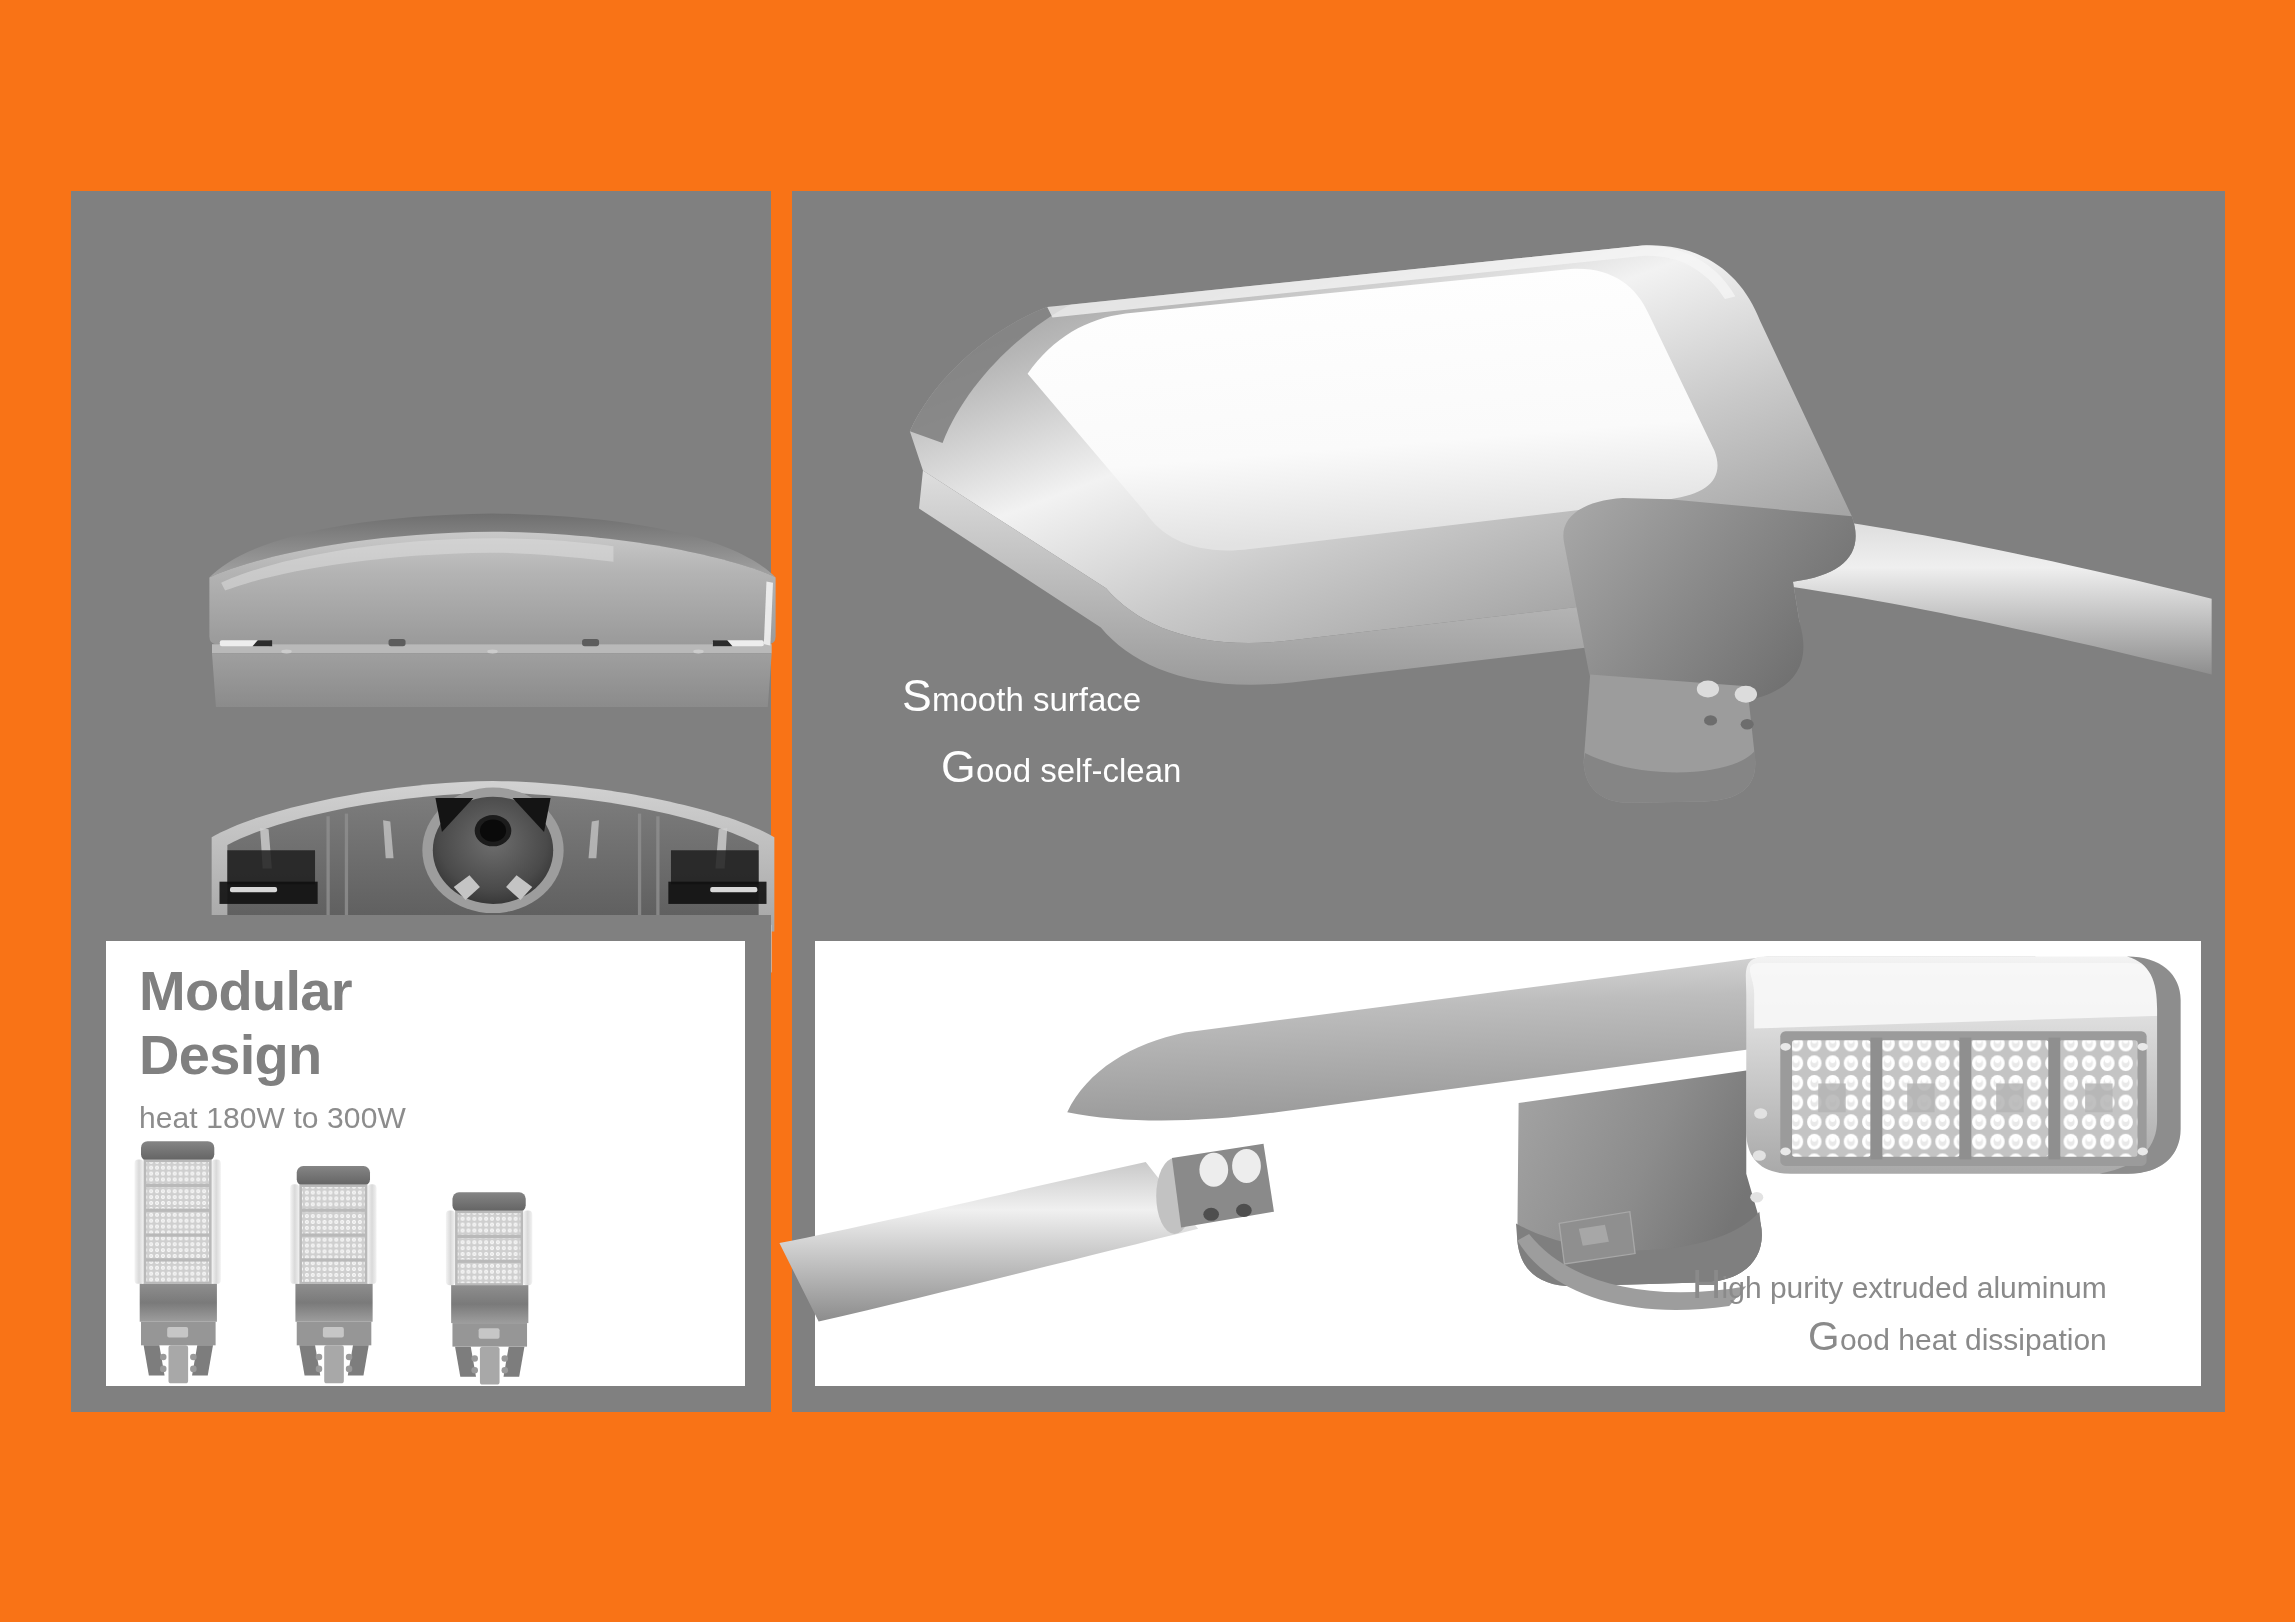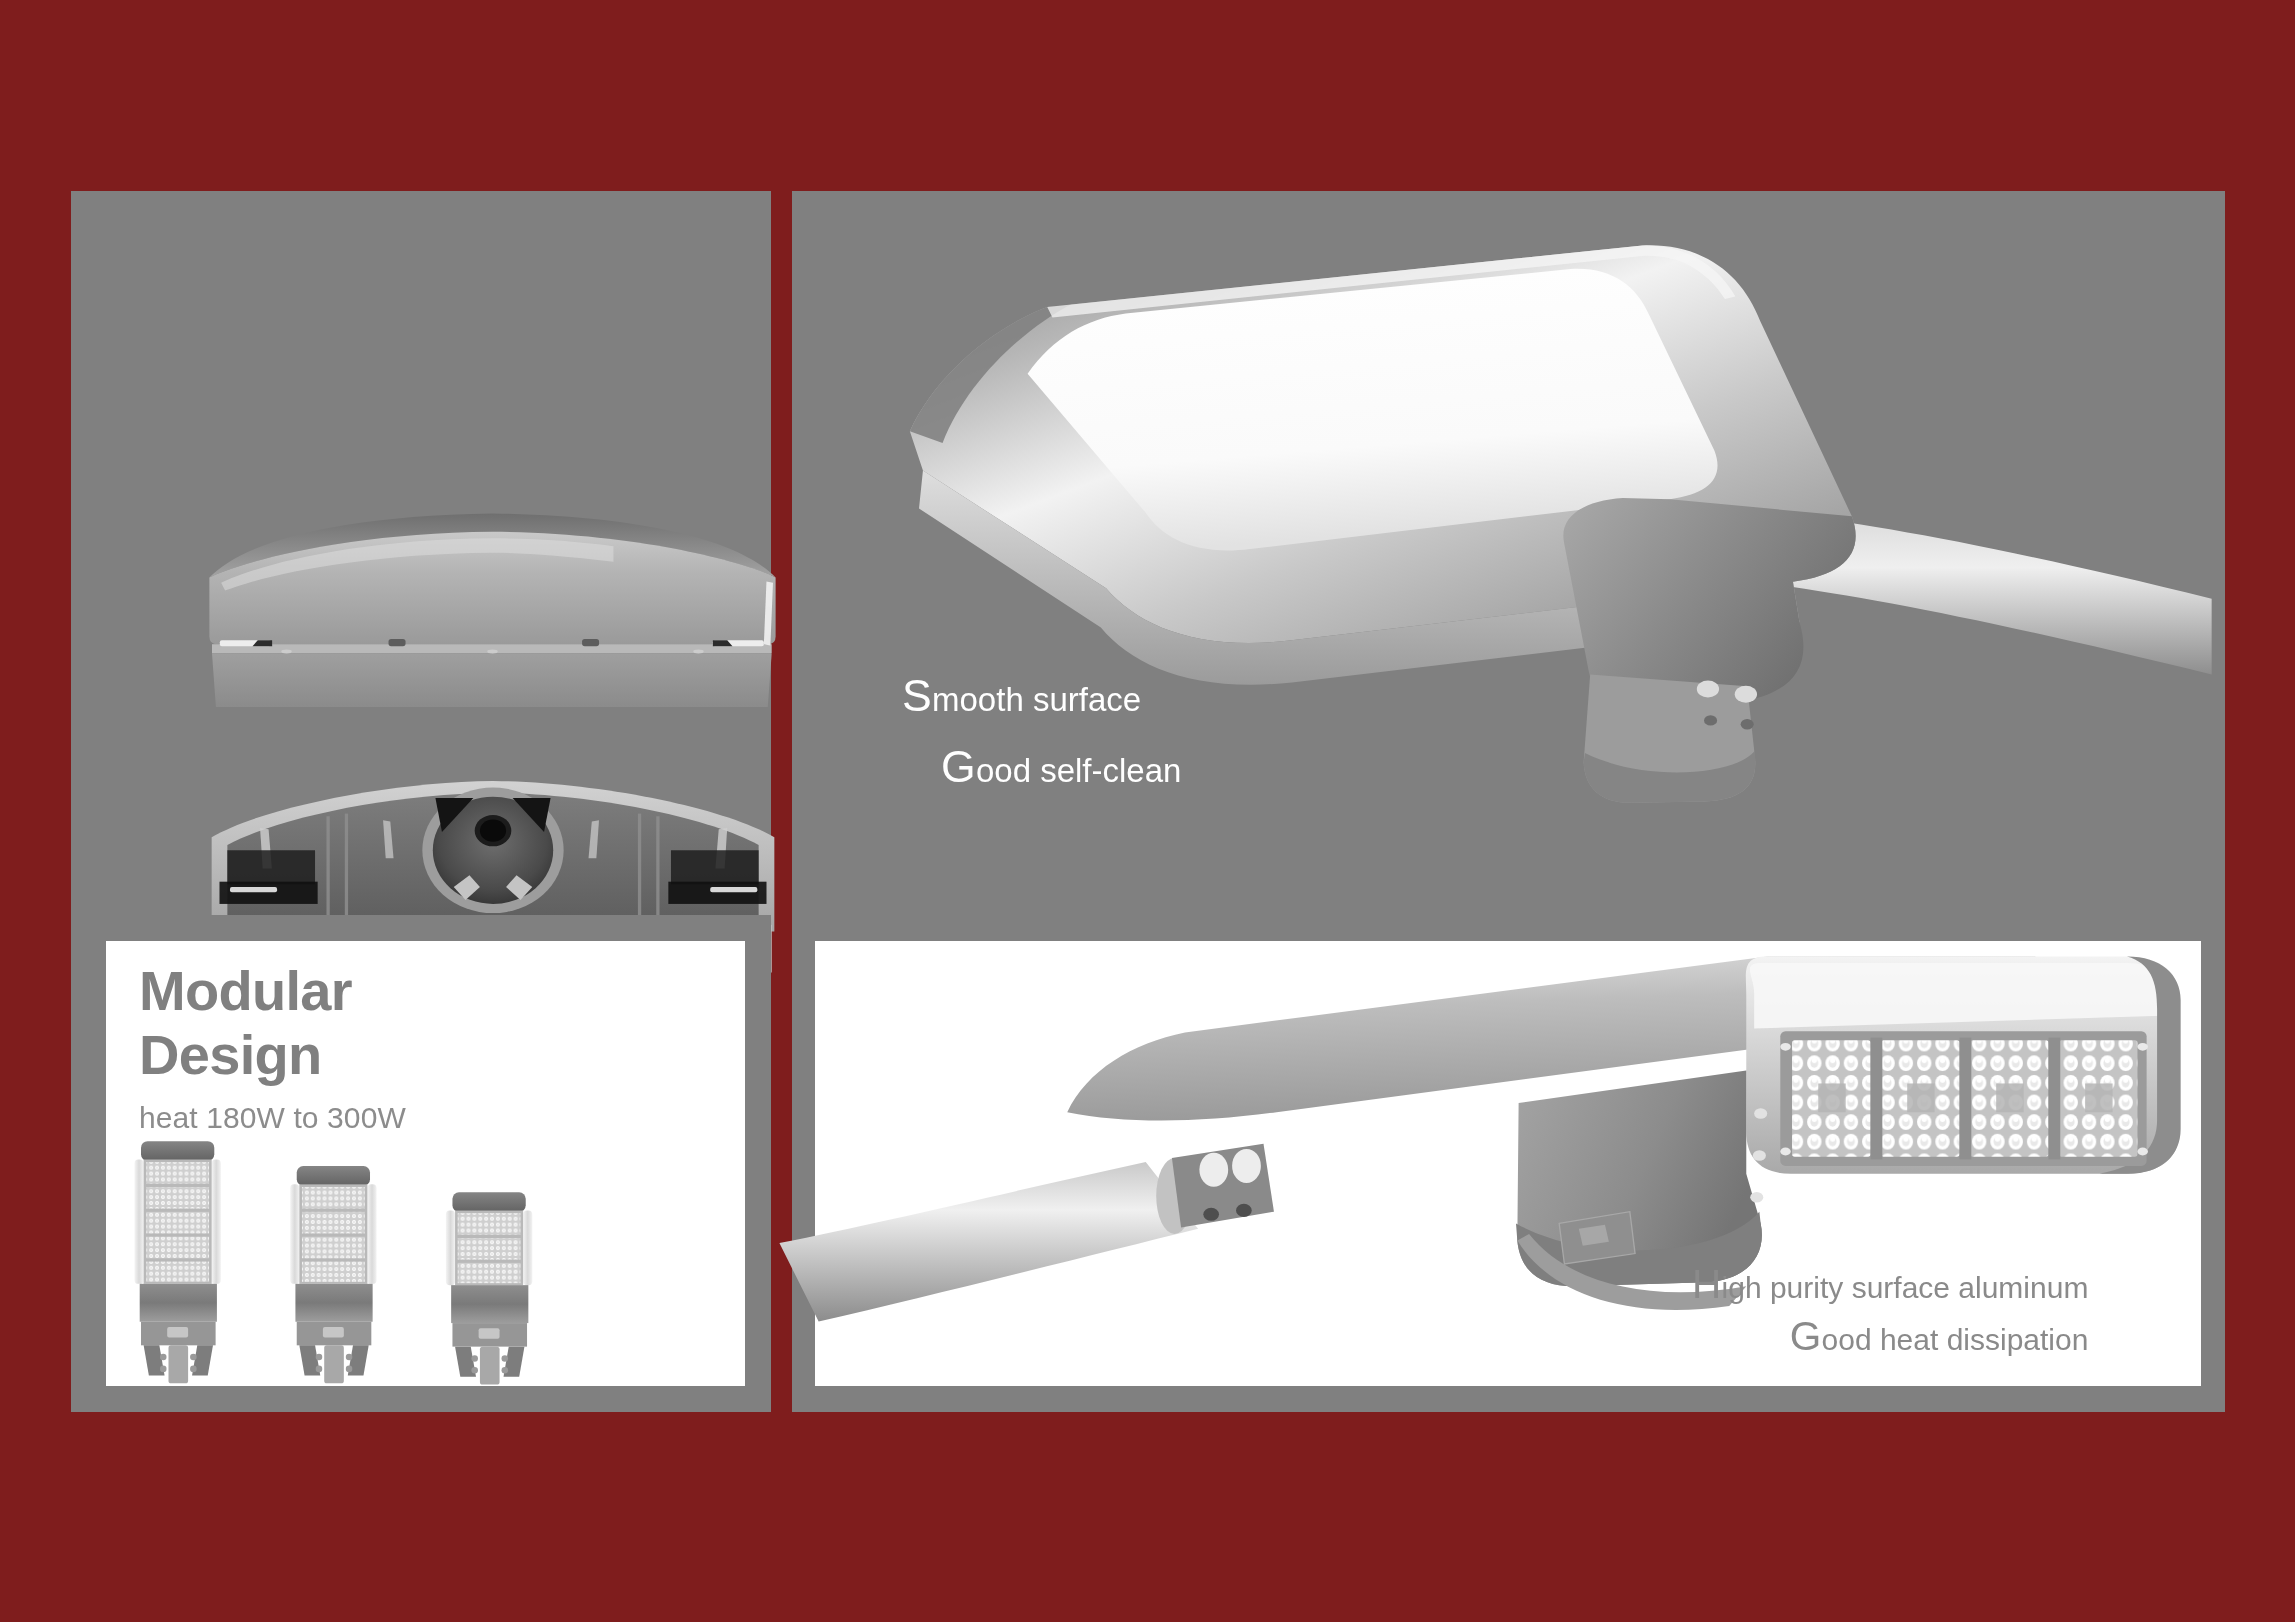--- a/index.html
+++ b/index.html
@@ -8,21 +8,21 @@
     padding: 0;
     background: #ffffff;
   }
   body {
     font-family: "Liberation Sans", sans-serif;
   }
   #page {
     position: relative;
     width: 2295px;
     height: 1623px;
-    background: #7f1d1d;
+    background: #f97316;
     overflow: hidden;
   }
 
   
   .panel {
     position: absolute;
     background: #808080;
   }
   #panel-topleft   { left: 71px;  top: 191px;  width: 700px; height: 733px; }
   #panel-topright  { left: 792px; top: 191px;  width: 1433px; height: 733px; }
@@ -550,21 +550,21 @@
         <path d="M1222,478 l40,-6 l6,26 l-40,6 z" fill="#b0b0b0" opacity="0.7"></path>
 
         <ellipse cx="1500" cy="302" rx="10" ry="8" fill="#e2e2e2"></ellipse>
         <ellipse cx="1498" cy="366" rx="10" ry="8" fill="#e2e2e2"></ellipse>
         <ellipse cx="1494" cy="430" rx="10" ry="8" fill="#e2e2e2"></ellipse>
       </svg>
     </div>
 
     <div class="caption-block" id="caption-heat" style="left: 877px; top: 322px; color: rgb(138, 138, 138);">
       <span class="caption-line line1">
-        <span class="cap-initial">H</span><span>igh purity surface aluminum</span>
+        <span class="cap-initial">H</span><span>igh purity extruded aluminum</span>
       </span>
       <span class="caption-line line2" style="display:block; text-align:right;">
         <span class="cap-initial">G</span><span>ood heat dissipation</span>
       </span>
     </div>
   </div>
 
 </div>
 
 

